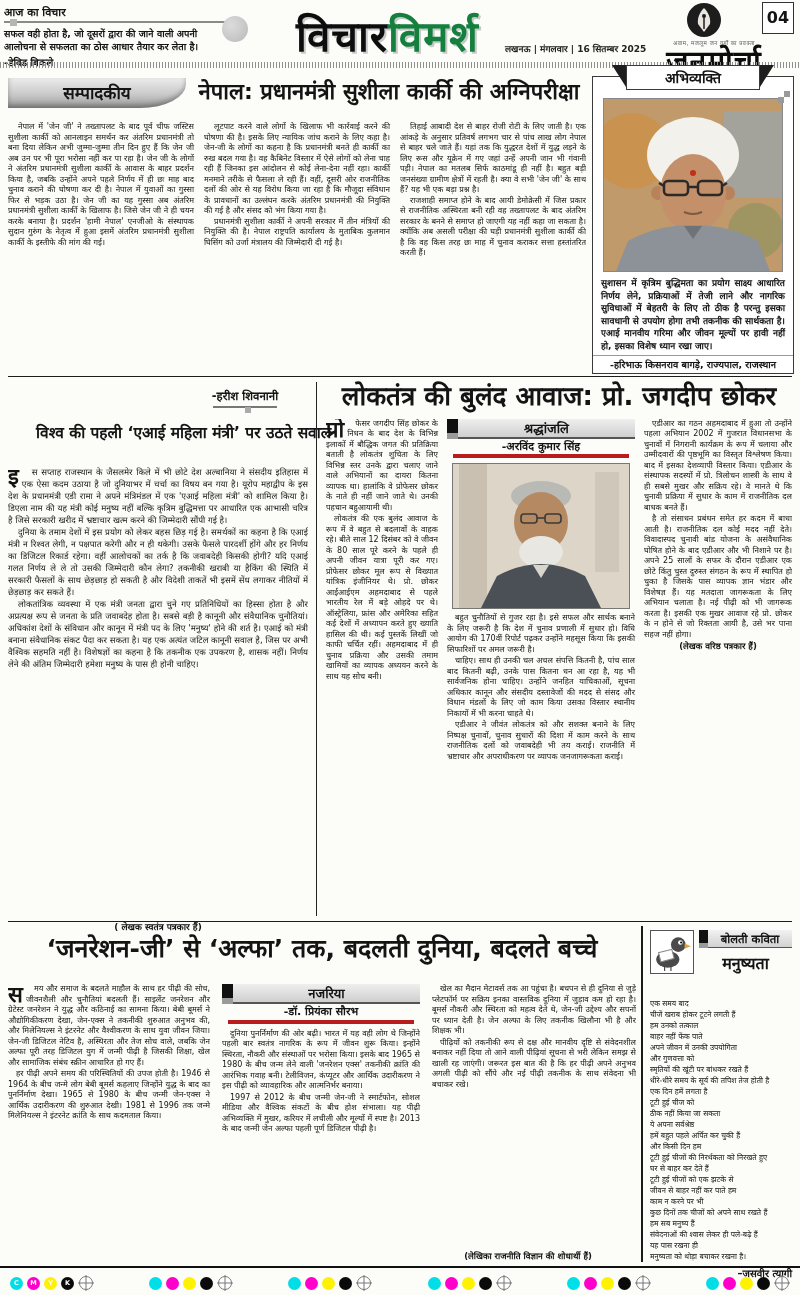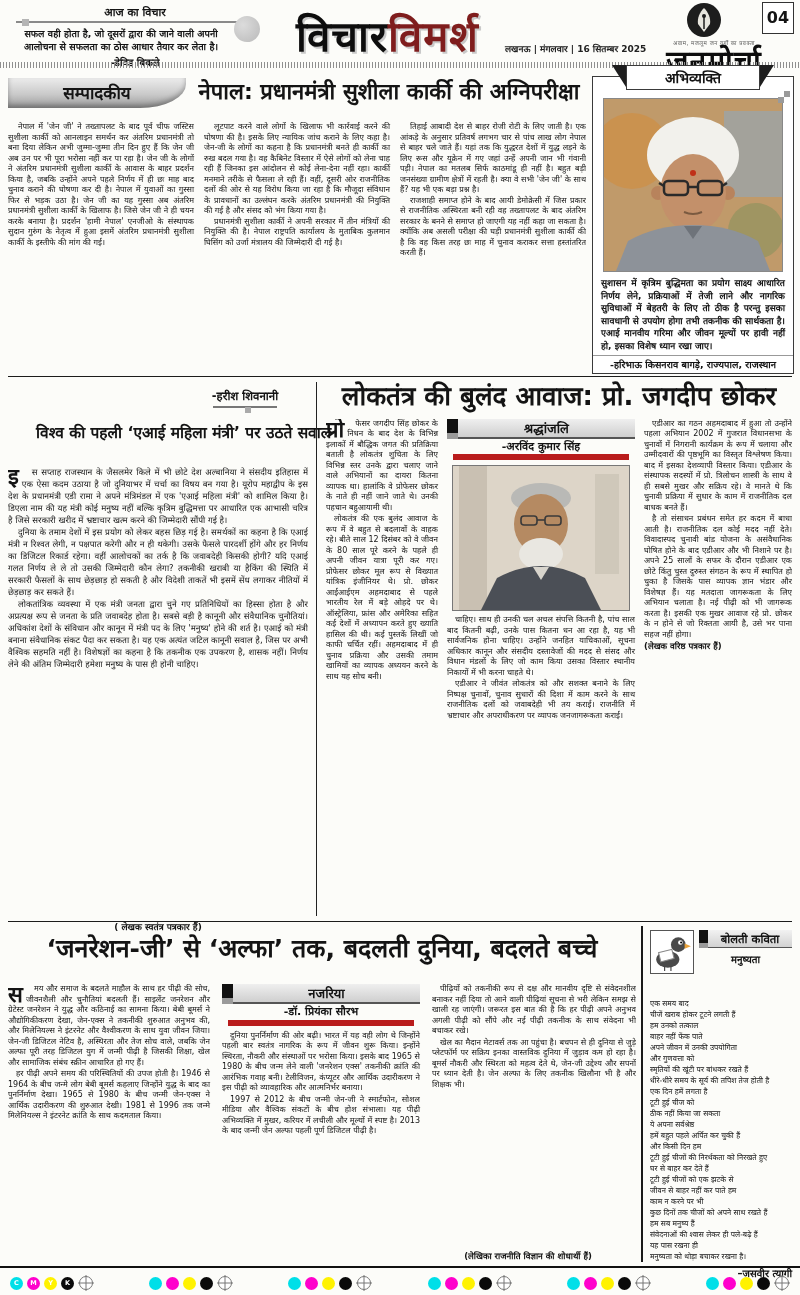--- a/index.html
+++ b/index.html
@@ -1,31 +1,31 @@
 <!DOCTYPE html>
 <html lang="hi"><head>
 <meta charset="utf-8">
 <style>
   html,body{margin:0;padding:0;background:#e9e9e6;}
   .page{position:relative;width:800px;height:1295px;margin:0 auto;background:#fcfcf9;
         font-family:"DejaVu Sans",sans-serif;color:#141414;overflow:hidden;}
   p{margin:0;}
 
   
-  .thought{position:absolute;left:16px;top:4px;width:238px;text-align:center;}
+  .thought{position:absolute;left:4px;top:4px;width:238px;}
   .t-title{font-size:11px;font-weight:bold;}
   .t-rule{height:2px;background:#8a8a8a;margin:2px 0 4px;position:relative;}
   .t-rule::before{content:"";position:absolute;left:6px;top:-2px;width:7px;height:7px;background:#b5b5b5;}
   .t-ornament{position:absolute;right:-6px;top:12px;width:26px;height:26px;border-radius:50%;
       background:radial-gradient(circle at 35% 35%,#dcdcdc,#b9b9b9);}
   .t-quote{font-size:9.5px;line-height:13px;font-weight:600;width:210px;}
   .t-author{font-size:10px;font-weight:800;margin-top:2px;}
   .masthead{position:absolute;left:296px;top:6px;font-size:42px;font-weight:800;letter-spacing:1px;
       text-shadow:2px 2px 0 #c9c9c9;white-space:nowrap;}
-  .m-black{color:#0d0d0d;} .m-gray{color:#7f1d1d;}
+  .m-black{color:#0d0d0d;} .m-gray{color:#15803d;}
   .dateline{position:absolute;left:505px;top:42px;font-size:9px;font-weight:700;color:#222;white-space:nowrap;}
   .brand{position:absolute;right:6px;top:2px;width:160px;text-align:center;}
   .brand-icon{position:absolute;left:52px;top:0;width:36px;height:36px;display:block;}
   .brand-page{position:absolute;right:0;top:0;width:30px;height:30px;border:1.5px solid #333;
       font-size:16px;font-weight:800;line-height:30px;background:#fff;display:block;}
   .brand-tagline{margin-top:37px;font-size:5.5px;color:#555;letter-spacing:.5px;}
   .brand-name{font-size:30px;font-weight:800;line-height:30px;letter-spacing:1px;color:#0c0c0c;}
   .dotted-rule{position:absolute;top:62px;left:0;width:800px;height:6px;
       background:repeating-linear-gradient(90deg,#8f8f8f 0 1px,transparent 1px 3px);}
 
@@ -76,43 +76,43 @@
   .trib-headline{text-align:center;font-size:26px;font-weight:800;line-height:1.1;}
   .trib-cols{display:flex;gap:9px;margin-top:8px;height:452px;overflow:hidden;}
   .tcol{font-size:8px;line-height:10.5px;text-align:justify;}
   .tcol p{text-indent:8px;margin-bottom:1px;}
   .tc1{width:112px;} .tc2{width:188px;flex:none;} .tc3{flex:1;}
   .dropcap{float:left;font-size:22px;line-height:20px;font-weight:800;padding:1px 3px 0 0;}
   .mini-head{display:flex;align-items:stretch;height:20px;margin-bottom:2px;}
   .mini-head .sq{width:11px;background:linear-gradient(180deg,#111 70%,#9a9a9a 70%);}
   .mini-head .bar{flex:1;background:linear-gradient(180deg,#efefef,#cfcfcf);border-bottom:2px solid #555;
       text-align:center;font-size:13px;font-weight:800;line-height:20px;}
-  .mini-author{text-align:center;font-size:11px;font-weight:800;border-bottom:6px solid #b91c1c;
+  .mini-author{text-align:center;font-size:11px;font-weight:800;border-bottom:4px solid #b91c1c;
       padding-bottom:2px;margin:3px 6px 5px;}
   .trib-photo{width:176px;height:144px;border:1px solid #777;display:block;margin:0 auto 4px;}
-  .col-footer{font-weight:700;font-size:8.5px;text-indent:0 !important;}
+  .col-footer{text-align:center;font-weight:700;font-size:8.5px;text-indent:0 !important;}
 
   
   .gen-headline{position:absolute;left:8px;top:930px;width:628px;text-align:center;font-size:25px;font-weight:800;}
   .gen-cols{position:absolute;left:8px;top:984px;width:628px;height:262px;display:flex;gap:12px;overflow:hidden;}
   .gcol{font-size:8px;line-height:10.5px;text-align:justify;}
   .gcol p{text-indent:8px;margin-bottom:1px;}
   .gc1{width:202px;} .gc2{width:198px;flex:none;} .gc3{flex:1;}
   .gen-footer{position:absolute;left:420px;top:1250px;width:216px;text-align:center;font-size:8.5px;font-weight:700;}
 
   
   .poemcol{position:absolute;left:650px;top:930px;width:142px;}
   .poem-head{display:flex;gap:5px;}
   .bird-box{width:42px;height:42px;border:1px solid #555;background:#fff;flex:none;}
   .poem-head-right{flex:1;}
   .poem-band{display:flex;height:18px;}
   .poem-band .sq{width:9px;background:linear-gradient(180deg,#111 70%,#9a9a9a 70%);}
   .poem-band .bar{flex:1;background:linear-gradient(180deg,#f2f2f2,#d2d2d2);border-bottom:1.5px solid #555;
       text-align:center;font-size:11.5px;font-weight:800;line-height:18px;}
-  .poem-title{text-align:center;font-size:10px;font-weight:800;margin-top:4px;}
+  .poem-title{text-align:center;font-size:16px;font-weight:800;margin-top:4px;}
   .poem-lines{margin-top:24px;font-size:7.5px;line-height:11px;}
   .poem-author{text-align:right;font-size:10px;font-weight:800;margin-top:4px;}
 
   
   .bottom-line{position:absolute;left:0;top:1266px;width:800px;height:2px;background:#111;}
   .printbar{position:absolute;left:0;top:1274px;width:800px;height:18px;display:flex;
       justify-content:space-between;align-items:center;padding:0 10px;box-sizing:border-box;}
   .pm-group{display:flex;gap:4px;align-items:center;}
   .pm-dot{width:13px;height:13px;border-radius:50%;font-size:6.5px;font-weight:800;color:#fff;
       text-align:center;line-height:13px;}
@@ -232,20 +232,21 @@
           <ellipse cx="88" cy="88" rx="22" ry="16" fill="#e9e7e1"></ellipse>
           <g stroke="#3a3a3a" stroke-width="1.6" fill="none">
             <rect x="68" y="50" width="16" height="9" rx="3"></rect>
               <rect x="92" y="50" width="16" height="9" rx="3"></rect>
               <line x1="84" y1="54" x2="92" y2="54"></line>
           </g>
           <path d="M28 144 L44 112 Q66 100 88 100 Q110 100 132 112 L148 144 Z" fill="#4b4f56"></path>
           <path d="M80 101 L88 114 L96 101" fill="#d8d5cd"></path>
         </svg>
         <div>
+            <p>बहुत चुनौतियों से गुजर रहा है। इसे सफल और सार्थक बनाने के लिए जरूरी है कि देश में चुनाव प्रणाली में सुधार हो। विधि आयोग की 170वीं रिपोर्ट पढ़कर उन्होंने महसूस किया कि इसकी सिफारिशों पर अमल जरूरी है।</p>
             <p>चाहिए। साथ ही उनकी चल अचल संपत्ति कितनी है, पांच साल बाद कितनी बढ़ी, उनके पास कितना धन आ रहा है, यह भी सार्वजनिक होना चाहिए। उन्होंने जनहित याचिकाओं, सूचना अधिकार कानून और संसदीय दस्तावेजों की मदद से संसद और विधान मंडलों के लिए जो काम किया उसका विस्तार स्थानीय निकायों में भी करना चाहते थे।</p>
             <p>एडीआर ने जीवंत लोकतंत्र को और सशक्त बनाने के लिए निष्पक्ष चुनावों, चुनाव सुधारों की दिशा में काम करने के साथ राजनीतिक दलों को जवाबदेही भी तय कराई। राजनीति में भ्रष्टाचार और अपराधीकरण पर व्यापक जनजागरूकता कराई।</p>
           </div>
       </div>
       <div class="tcol tc3">
         <div>
             <p>एडीआर का गठन अहमदाबाद में हुआ तो उन्होंने पहला अभियान 2002 में गुजरात विधानसभा के चुनावों में निगरानी कार्यक्रम के रूप में चलाया और उम्मीदवारों की पृष्ठभूमि का विस्तृत विश्लेषण किया। बाद में इसका देशव्यापी विस्तार किया। एडीआर के संस्थापक सदस्यों में प्रो. त्रिलोचन शास्त्री के साथ वे ही सबसे मुखर और सक्रिय रहे। वे मानते थे कि चुनावी प्रक्रिया में सुधार के काम में राजनीतिक दल बाधक बनते हैं।</p>
             <p>है तो संसाधन प्रबंधन समेत हर कदम में बाधा आती है। राजनीतिक दल कोई मदद नहीं देते। विवादास्पद चुनावी बांड योजना के असंवैधानिक घोषित होने के बाद एडीआर और भी निशाने पर है। अपने 25 सालों के सफर के दौरान एडीआर एक छोटे किंतु चुस्त दुरुस्त संगठन के रूप में स्थापित हो चुका है जिसके पास व्यापक ज्ञान भंडार और विशेषज्ञ हैं। यह मतदाता जागरूकता के लिए अभियान चलाता है। नई पीढ़ी को भी जागरूक करता है। इसकी एक मुखर आवाज रहे प्रो. छोकर के न होने से जो रिक्तता आयी है, उसे भर पाना सहज नहीं होगा।</p>
           </div>
         <div class="col-footer">(लेखक वरिष्ठ पत्रकार हैं)</div>
@@ -270,22 +271,22 @@
         <span class="bar">नजरिया</span>
       </div>
       <div class="mini-author">-डॉ. प्रियंका सौरभ</div>
       <div>
           <p>दुनिया पुनर्निर्माण की ओर बढ़ी। भारत में यह वही लोग थे जिन्होंने पहली बार स्वतंत्र नागरिक के रूप में जीवन शुरू किया। इन्होंने स्थिरता, नौकरी और संस्थाओं पर भरोसा किया। इसके बाद 1965 से 1980 के बीच जन्म लेने वाली 'जनरेशन एक्स' तकनीकी क्रांति की आरंभिक गवाह बनी। टेलीविजन, कंप्यूटर और आर्थिक उदारीकरण ने इस पीढ़ी को व्यावहारिक और आत्मनिर्भर बनाया।</p>
           <p>1997 से 2012 के बीच जन्मी जेन-जी ने स्मार्टफोन, सोशल मीडिया और वैश्विक संकटों के बीच होश संभाला। यह पीढ़ी अभिव्यक्ति में मुखर, करियर में लचीली और मूल्यों में स्पष्ट है। 2013 के बाद जन्मी जेन अल्फा पहली पूर्ण डिजिटल पीढ़ी है।</p>
         </div>
     </div>
     <div class="gcol gc3">
       <div>
+          <p>खेल का मैदान मेटावर्स तक आ पहुंचा है। बचपन से ही दुनिया से जुड़े प्लेटफॉर्म पर सक्रिय इनका वास्तविक दुनिया में जुड़ाव कम हो रहा है। बूमर्स नौकरी और स्थिरता को महत्व देते थे, जेन-जी उद्देश्य और सपनों पर ध्यान देती है। जेन अल्फा के लिए तकनीक खिलौना भी है और शिक्षक भी।</p>
           <p>पीढ़ियों को तकनीकी रूप से दक्ष और मानवीय दृष्टि से संवेदनशील बनाकर नहीं दिया तो आने वाली पीढ़ियां सूचना से भरी लेकिन समझ से खाली रह जाएंगी। जरूरत इस बात की है कि हर पीढ़ी अपने अनुभव अगली पीढ़ी को सौंपे और नई पीढ़ी तकनीक के साथ संवेदना भी बचाकर रखे।</p>
-          <p>खेल का मैदान मेटावर्स तक आ पहुंचा है। बचपन से ही दुनिया से जुड़े प्लेटफॉर्म पर सक्रिय इनका वास्तविक दुनिया में जुड़ाव कम हो रहा है। बूमर्स नौकरी और स्थिरता को महत्व देते थे, जेन-जी उद्देश्य और सपनों पर ध्यान देती है। जेन अल्फा के लिए तकनीक खिलौना भी है और शिक्षक भी।</p>
         </div>
     </div>
   </div>
   <div class="gen-footer">(लेखिका राजनीति विज्ञान की शोधार्थी हैं)</div>
 
   <div class="vline3"></div>
 
   <div class="poemcol">
     <div class="poem-head">
       <svg class="bird-box" viewBox="0 0 40 40">

